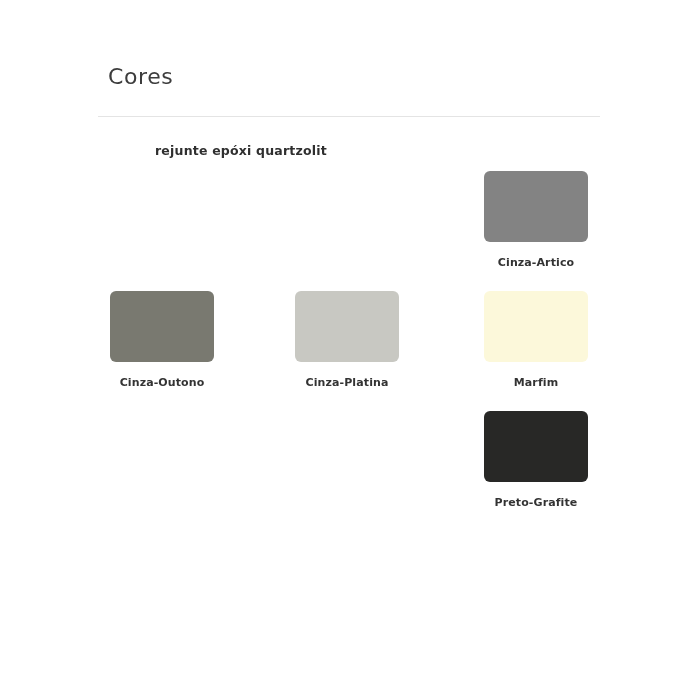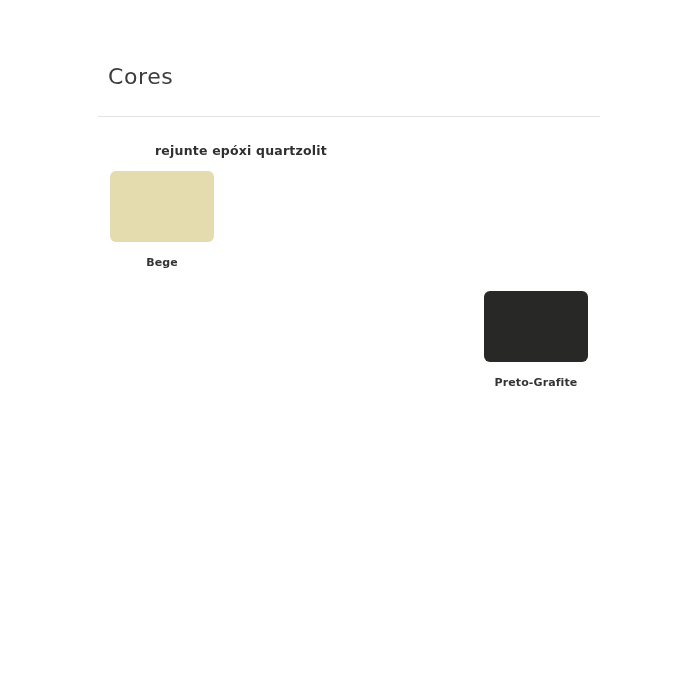--- a/index.html
+++ b/index.html
@@ -117,23 +117,37 @@
     <h1 class="panel-title">Cores</h1>
   </div>
 
   <div class="header-divider"></div>
 
   <div class="group-subtitle">rejunte epóxi quartzolit</div>
 
   <div class="swatch-grid">
 
   <div class="swatch-row">
+        <div class="swatch-cell col-2">
+          <div class="swatch-chip" style="background: rgb(131, 131, 131);"></div>
+          <div class="swatch-label">Cinza-Artico</div>
+        </div>
+      </div>
+      <div class="swatch-row">
         <div class="swatch-cell col-0">
-          <div class="swatch-chip" style="background: rgb(228, 219, 174);"></div>
-          <div class="swatch-label">Bege</div>
+          <div class="swatch-chip" style="background: rgb(121, 121, 112);"></div>
+          <div class="swatch-label">Cinza-Outono</div>
+        </div>
+        <div class="swatch-cell col-1">
+          <div class="swatch-chip" style="background: rgb(200, 200, 194);"></div>
+          <div class="swatch-label">Cinza-Platina</div>
+        </div>
+        <div class="swatch-cell col-2">
+          <div class="swatch-chip" style="background: rgb(252, 248, 218);"></div>
+          <div class="swatch-label">Marfim</div>
         </div>
       </div>
       <div class="swatch-row">
         <div class="swatch-cell col-2">
           <div class="swatch-chip" style="background: rgb(40, 40, 38);"></div>
           <div class="swatch-label">Preto-Grafite</div>
         </div>
       </div>
     </div>
 

